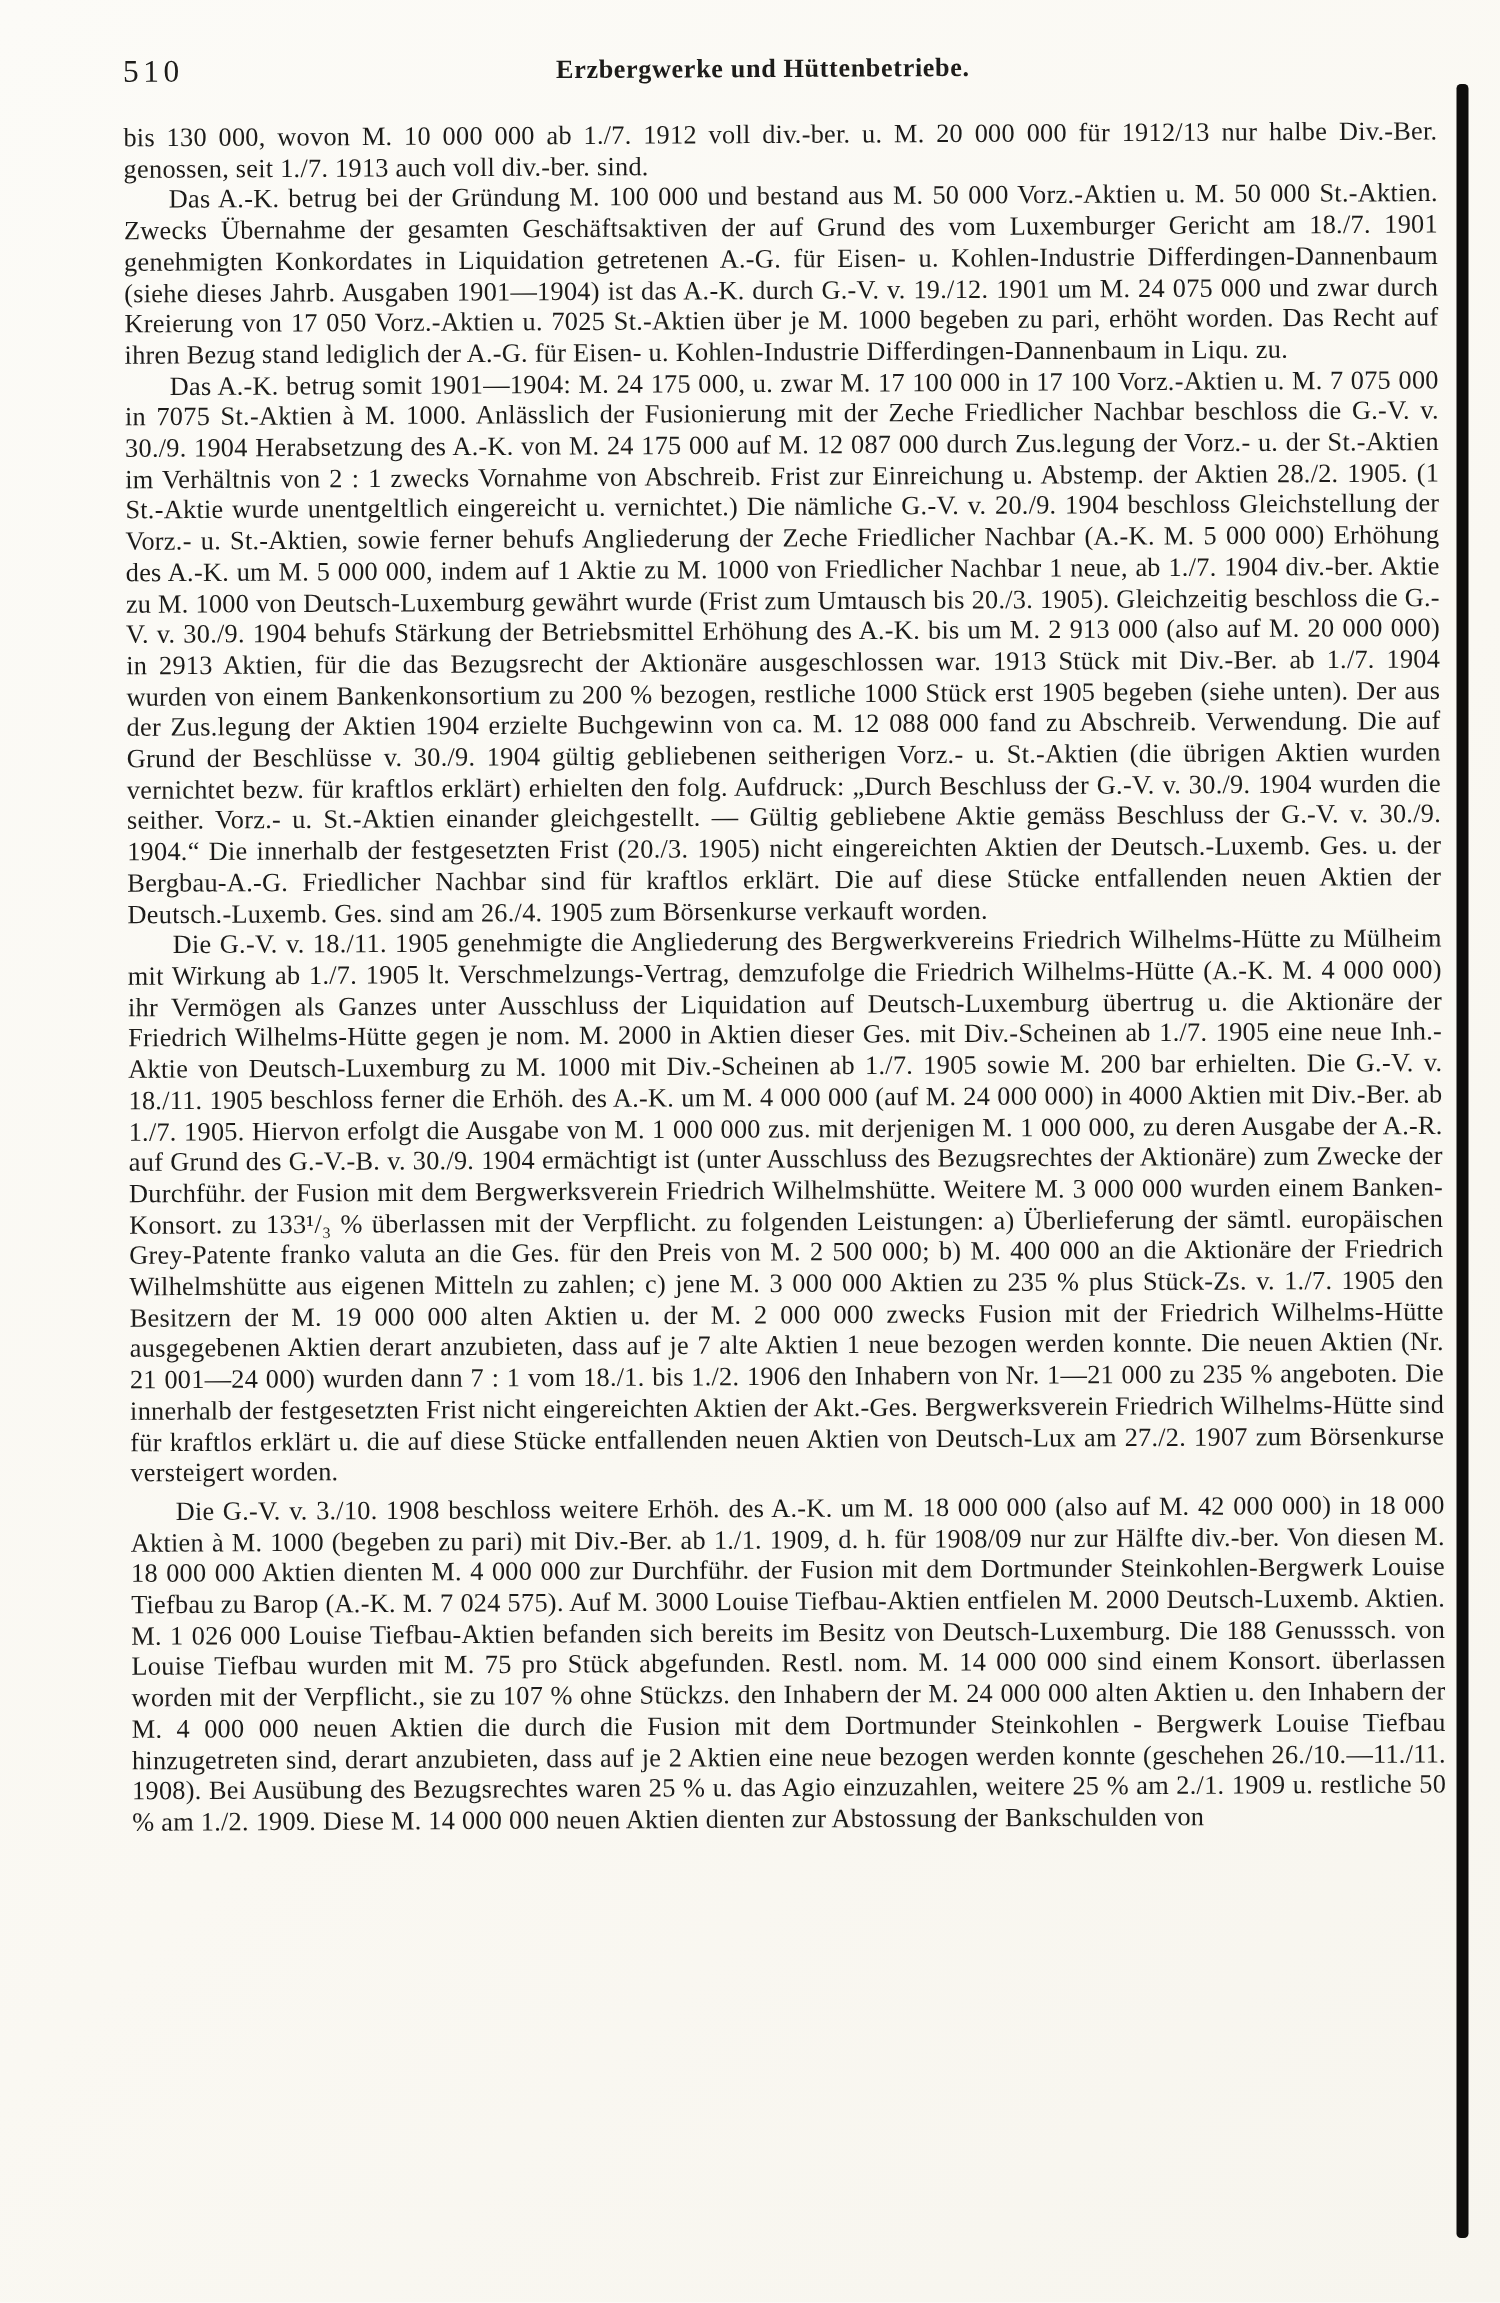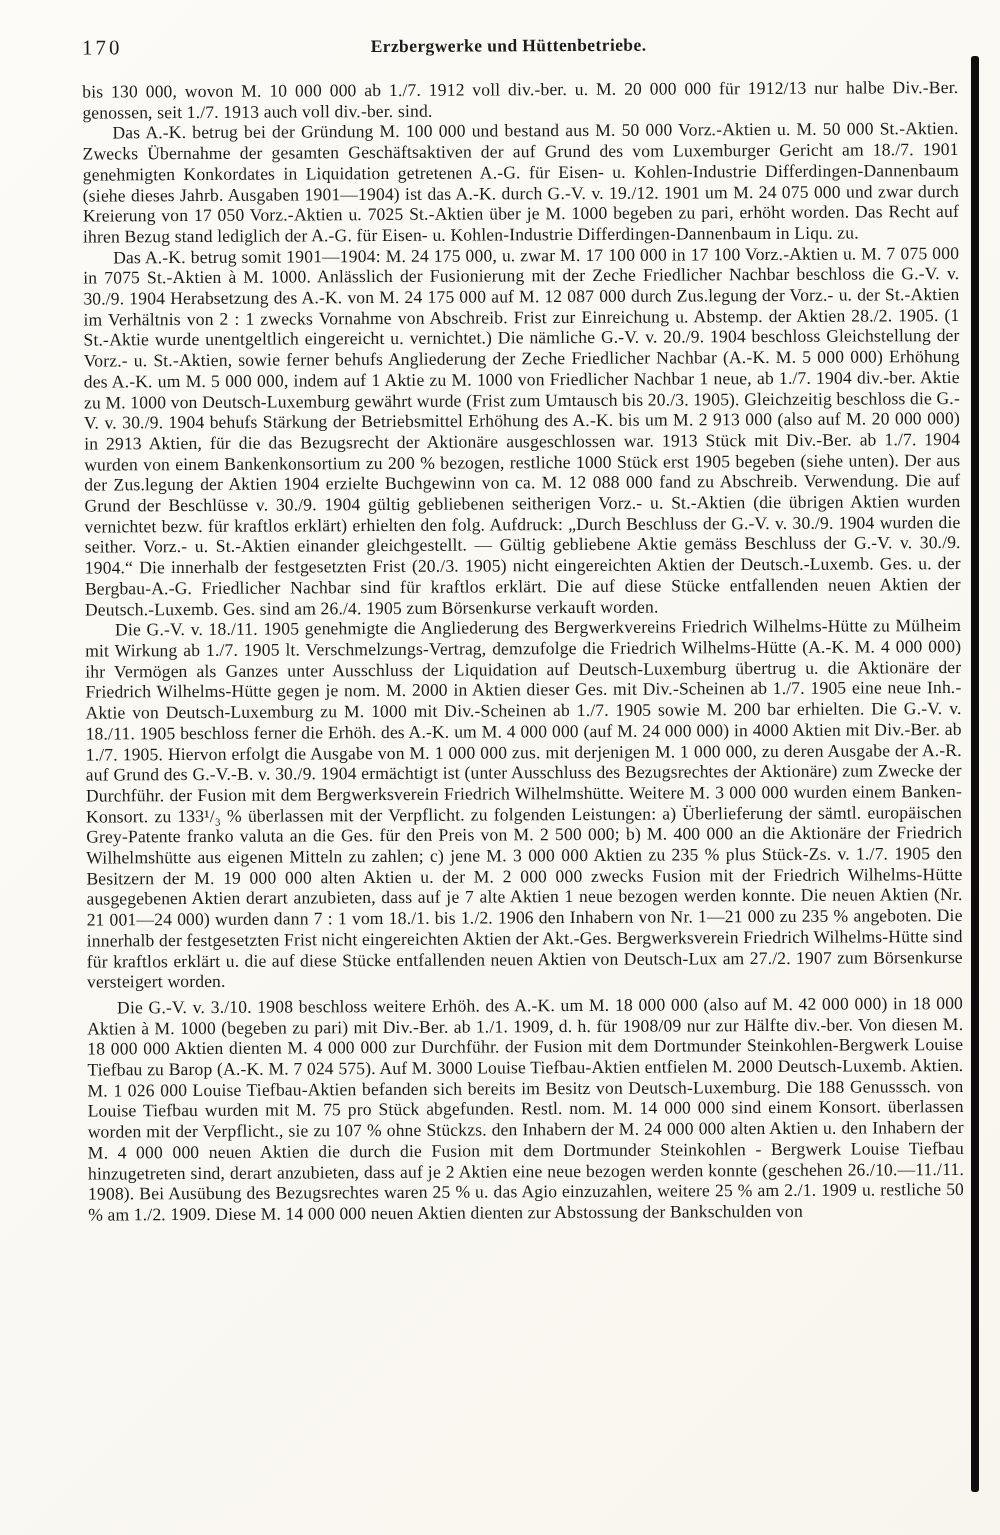--- a/index.html
+++ b/index.html
@@ -74,21 +74,21 @@
     background: #0e0d0c;
     border-radius: 3px;
   }
 </style>
 </head>
 <body>
 
 <div class="page-rotate">
 
   <div class="page-header">
-    <span class="page-number">170</span>
+    <span class="page-number">510</span>
     <span class="header-title">Erzbergwerke und Hüttenbetriebe.</span>
   </div>
 
   <div class="page-content">
     <p>bis 130 000, wovon M. 10 000 000 ab 1./7. 1912 voll div.-ber. u. M. 20 000 000 für 1912/13 nur halbe Div.-Ber. genossen, seit 1./7. 1913 auch voll div.-ber. sind.</p>
     <p class="indent">Das A.-K. betrug bei der Gründung M. 100 000 und bestand aus M. 50 000 Vorz.-Aktien u. M. 50 000 St.-Aktien. Zwecks Übernahme der gesamten Geschäftsaktiven der auf Grund des vom Luxemburger Gericht am 18./7. 1901 genehmigten Konkordates in Liquidation getretenen A.-G. für Eisen- u. Kohlen-Industrie Differdingen-Dannenbaum (siehe dieses Jahrb. Ausgaben 1901—1904) ist das A.-K. durch G.-V. v. 19./12. 1901 um M. 24 075 000 und zwar durch Kreierung von 17 050 Vorz.-Aktien u. 7025 St.-Aktien über je M. 1000 begeben zu pari, erhöht worden. Das Recht auf ihren Bezug stand lediglich der A.-G. für Eisen- u. Kohlen-Industrie Differdingen-Dannenbaum in Liqu. zu.</p>
     <p class="indent">Das A.-K. betrug somit 1901—1904: M. 24 175 000, u. zwar M. 17 100 000 in 17 100 Vorz.-Aktien u. M. 7 075 000 in 7075 St.-Aktien à M. 1000. Anlässlich der Fusionierung mit der Zeche Friedlicher Nachbar beschloss die G.-V. v. 30./9. 1904 Herabsetzung des A.-K. von M. 24 175 000 auf M. 12 087 000 durch Zus.legung der Vorz.- u. der St.-Aktien im Verhältnis von 2 : 1 zwecks Vornahme von Abschreib. Frist zur Einreichung u. Abstemp. der Aktien 28./2. 1905. (1 St.-Aktie wurde unentgeltlich eingereicht u. vernichtet.) Die nämliche G.-V. v. 20./9. 1904 beschloss Gleichstellung der Vorz.- u. St.-Aktien, sowie ferner behufs Angliederung der Zeche Friedlicher Nachbar (A.-K. M. 5 000 000) Erhöhung des A.-K. um M. 5 000 000, indem auf 1 Aktie zu M. 1000 von Friedlicher Nachbar 1 neue, ab 1./7. 1904 div.-ber. Aktie zu M. 1000 von Deutsch-Luxemburg gewährt wurde (Frist zum Umtausch bis 20./3. 1905). Gleichzeitig beschloss die G.-V. v. 30./9. 1904 behufs Stärkung der Betriebsmittel Erhöhung des A.-K. bis um M. 2 913 000 (also auf M. 20 000 000) in 2913 Aktien, für die das Bezugsrecht der Aktionäre ausgeschlossen war. 1913 Stück mit Div.-Ber. ab 1./7. 1904 wurden von einem Bankenkonsortium zu 200 % bezogen, restliche 1000 Stück erst 1905 begeben (siehe unten). Der aus der Zus.legung der Aktien 1904 erzielte Buchgewinn von ca. M. 12 088 000 fand zu Abschreib. Verwendung. Die auf Grund der Beschlüsse v. 30./9. 1904 gültig gebliebenen seitherigen Vorz.- u. St.-Aktien (die übrigen Aktien wurden vernichtet bezw. für kraftlos erklärt) erhielten den folg. Aufdruck: „Durch Beschluss der G.-V. v. 30./9. 1904 wurden die seither. Vorz.- u. St.-Aktien einander gleichgestellt. — Gültig gebliebene Aktie gemäss Beschluss der G.-V. v. 30./9. 1904.“ Die innerhalb der festgesetzten Frist (20./3. 1905) nicht eingereichten Aktien der Deutsch.-Luxemb. Ges. u. der Bergbau-A.-G. Friedlicher Nachbar sind für kraftlos erklärt. Die auf diese Stücke entfallenden neuen Aktien der Deutsch.-Luxemb. Ges. sind am 26./4. 1905 zum Börsenkurse verkauft worden.</p>
     <p class="indent">Die G.-V. v. 18./11. 1905 genehmigte die Angliederung des Bergwerkvereins Friedrich Wilhelms-Hütte zu Mülheim mit Wirkung ab 1./7. 1905 lt. Verschmelzungs-Vertrag, demzufolge die Friedrich Wilhelms-Hütte (A.-K. M. 4 000 000) ihr Vermögen als Ganzes unter Ausschluss der Liquidation auf Deutsch-Luxemburg übertrug u. die Aktionäre der Friedrich Wilhelms-Hütte gegen je nom. M. 2000 in Aktien dieser Ges. mit Div.-Scheinen ab 1./7. 1905 eine neue Inh.-Aktie von Deutsch-Luxemburg zu M. 1000 mit Div.-Scheinen ab 1./7. 1905 sowie M. 200 bar erhielten. Die G.-V. v. 18./11. 1905 beschloss ferner die Erhöh. des A.-K. um M. 4 000 000 (auf M. 24 000 000) in 4000 Aktien mit Div.-Ber. ab 1./7. 1905. Hiervon erfolgt die Ausgabe von M. 1 000 000 zus. mit derjenigen M. 1 000 000, zu deren Ausgabe der A.-R. auf Grund des G.-V.-B. v. 30./9. 1904 ermächtigt ist (unter Ausschluss des Bezugsrechtes der Aktionäre) zum Zwecke der Durchführ. der Fusion mit dem Bergwerksverein Friedrich Wilhelmshütte. Weitere M. 3 000 000 wurden einem Banken-Konsort. zu 133¹/₃ % überlassen mit der Verpflicht. zu folgenden Leistungen: a) Überlieferung der sämtl. europäischen Grey-Patente franko valuta an die Ges. für den Preis von M. 2 500 000; b) M. 400 000 an die Aktionäre der Friedrich Wilhelmshütte aus eigenen Mitteln zu zahlen; c) jene M. 3 000 000 Aktien zu 235 % plus Stück-Zs. v. 1./7. 1905 den Besitzern der M. 19 000 000 alten Aktien u. der M. 2 000 000 zwecks Fusion mit der Friedrich Wilhelms-Hütte ausgegebenen Aktien derart anzubieten, dass auf je 7 alte Aktien 1 neue bezogen werden konnte. Die neuen Aktien (Nr. 21 001—24 000) wurden dann 7 : 1 vom 18./1. bis 1./2. 1906 den Inhabern von Nr. 1—21 000 zu 235 % angeboten. Die innerhalb der festgesetzten Frist nicht eingereichten Aktien der Akt.-Ges. Bergwerksverein Friedrich Wilhelms-Hütte sind für kraftlos erklärt u. die auf diese Stücke entfallenden neuen Aktien von Deutsch-Lux am 27./2. 1907 zum Börsenkurse versteigert worden.</p>
     <p class="indent gap">Die G.-V. v. 3./10. 1908 beschloss weitere Erhöh. des A.-K. um M. 18 000 000 (also auf M. 42 000 000) in 18 000 Aktien à M. 1000 (begeben zu pari) mit Div.-Ber. ab 1./1. 1909, d. h. für 1908/09 nur zur Hälfte div.-ber. Von diesen M. 18 000 000 Aktien dienten M. 4 000 000 zur Durchführ. der Fusion mit dem Dortmunder Steinkohlen-Bergwerk Louise Tiefbau zu Barop (A.-K. M. 7 024 575). Auf M. 3000 Louise Tiefbau-Aktien entfielen M. 2000 Deutsch-Luxemb. Aktien. M. 1 026 000 Louise Tiefbau-Aktien befanden sich bereits im Besitz von Deutsch-Luxemburg. Die 188 Genusssch. von Louise Tiefbau wurden mit M. 75 pro Stück abgefunden. Restl. nom. M. 14 000 000 sind einem Konsort. überlassen worden mit der Verpflicht., sie zu 107 % ohne Stückzs. den Inhabern der M. 24 000 000 alten Aktien u. den Inhabern der M. 4 000 000 neuen Aktien die durch die Fusion mit dem Dortmunder Steinkohlen - Bergwerk Louise Tiefbau hinzugetreten sind, derart anzubieten, dass auf je 2 Aktien eine neue bezogen werden konnte (geschehen 26./10.—11./11. 1908). Bei Ausübung des Bezugsrechtes waren 25 % u. das Agio einzuzahlen, weitere 25 % am 2./1. 1909 u. restliche 50 % am 1./2. 1909. Diese M. 14 000 000 neuen Aktien dienten zur Abstossung der Bankschulden von</p>
   </div>

